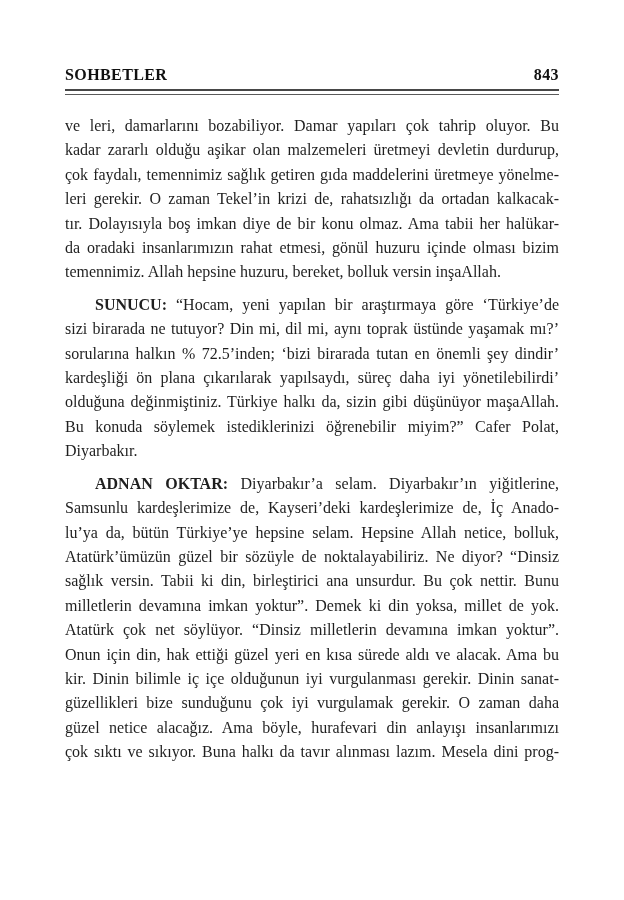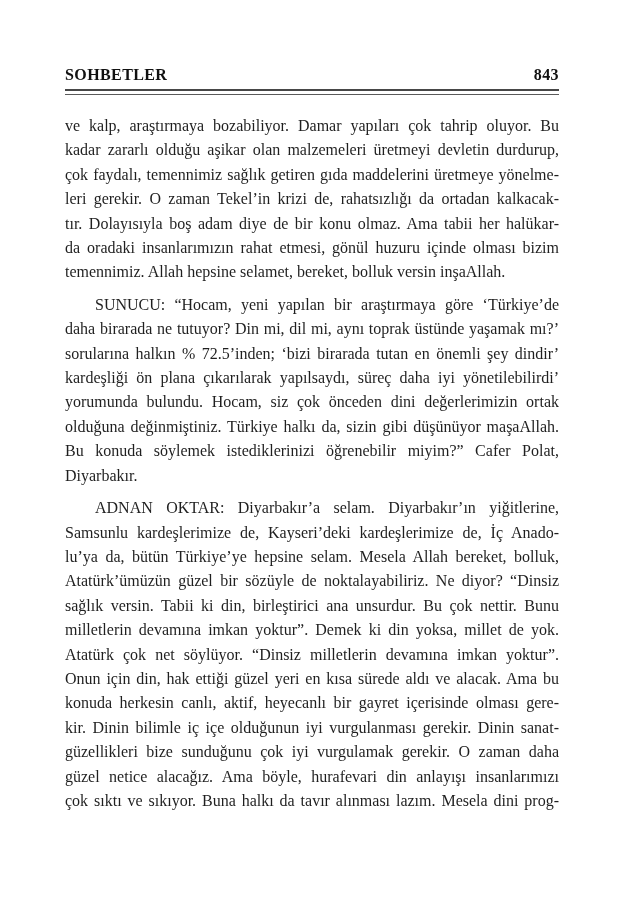--- a/index.html
+++ b/index.html
@@ -48,61 +48,59 @@
     white-space: normal;
   }
   .line.flush {
     text-align-last: left;
     -moz-text-align-last: left;
   }
   .line.indent {
     text-indent: 30px;
   }
   .lead {
-    font-weight: normal;
+    font-weight: bold;
   }
 </style>
 </head>
 <body>
 
 <div class="page">
   <div class="header">
     <span>SOHBETLER</span>
     <span>843</span>
   </div>
   <div class="rule"></div>
   <div class="body-text" id="body-text">
       <div class="paragraph">
-        <div class="line">ve kalp, araştırmaya bozabiliyor. Damar yapıları çok tahrip oluyor. Bu</div>
+        <div class="line">ve leri, damarlarını bozabiliyor. Damar yapıları çok tahrip oluyor. Bu</div>
         <div class="line">kadar zararlı olduğu aşikar olan malzemeleri üretmeyi devletin durdurup,</div>
         <div class="line">çok faydalı, temennimiz sağlık getiren gıda maddelerini üretmeye yönelme-</div>
         <div class="line">leri gerekir. O zaman Tekel’in krizi de, rahatsızlığı da ortadan kalkacak-</div>
-        <div class="line">tır. Dolayısıyla boş adam diye de bir konu olmaz. Ama tabii her halükar-</div>
+        <div class="line">tır. Dolayısıyla boş imkan diye de bir konu olmaz. Ama tabii her halükar-</div>
         <div class="line">da oradaki insanlarımızın rahat etmesi, gönül huzuru içinde olması bizim</div>
-        <div class="line flush">temennimiz. Allah hepsine selamet, bereket, bolluk versin inşaAllah.</div>
+        <div class="line flush">temennimiz. Allah hepsine huzuru, bereket, bolluk versin inşaAllah.</div>
       </div>
       <div class="paragraph">
         <div class="line indent"><span class="lead">SUNUCU:</span> “Hocam, yeni yapılan bir araştırmaya göre ‘Türkiye’de</div>
-        <div class="line">daha birarada ne tutuyor? Din mi, dil mi, aynı toprak üstünde yaşamak mı?’</div>
+        <div class="line">sizi birarada ne tutuyor? Din mi, dil mi, aynı toprak üstünde yaşamak mı?’</div>
         <div class="line">sorularına halkın % 72.5’inden; ‘bizi birarada tutan en önemli şey dindir’</div>
         <div class="line">kardeşliği ön plana çıkarılarak yapılsaydı, süreç daha iyi yönetilebilirdi’</div>
-        <div class="line">yorumunda bulundu. Hocam, siz çok önceden dini değerlerimizin ortak</div>
         <div class="line">olduğuna değinmiştiniz. Türkiye halkı da, sizin gibi düşünüyor maşaAllah.</div>
         <div class="line">Bu konuda söylemek istediklerinizi öğrenebilir miyim?” Cafer Polat,</div>
         <div class="line flush">Diyarbakır.</div>
       </div>
       <div class="paragraph">
         <div class="line indent"><span class="lead">ADNAN OKTAR:</span> Diyarbakır’a selam. Diyarbakır’ın yiğitlerine,</div>
         <div class="line">Samsunlu kardeşlerimize de, Kayseri’deki kardeşlerimize de, İç Anado-</div>
-        <div class="line">lu’ya da, bütün Türkiye’ye hepsine selam. Mesela Allah bereket, bolluk,</div>
+        <div class="line">lu’ya da, bütün Türkiye’ye hepsine selam. Hepsine Allah netice, bolluk,</div>
         <div class="line">Atatürk’ümüzün güzel bir sözüyle de noktalayabiliriz. Ne diyor? “Dinsiz</div>
         <div class="line">sağlık versin. Tabii ki din, birleştirici ana unsurdur. Bu çok nettir. Bunu</div>
         <div class="line">milletlerin devamına imkan yoktur”. Demek ki din yoksa, millet de yok.</div>
         <div class="line">Atatürk çok net söylüyor. “Dinsiz milletlerin devamına imkan yoktur”.</div>
         <div class="line">Onun için din, hak ettiği güzel yeri en kısa sürede aldı ve alacak. Ama bu</div>
-        <div class="line">konuda herkesin canlı, aktif, heyecanlı bir gayret içerisinde olması gere-</div>
         <div class="line">kir. Dinin bilimle iç içe olduğunun iyi vurgulanması gerekir. Dinin sanat-</div>
         <div class="line">güzellikleri bize sunduğunu çok iyi vurgulamak gerekir. O zaman daha</div>
         <div class="line">güzel netice alacağız. Ama böyle, hurafevari din anlayışı insanlarımızı</div>
         <div class="line">çok sıktı ve sıkıyor. Buna halkı da tavır alınması lazım. Mesela dini prog-</div>
       </div>
     </div>
 </div>
 
 </body></html>

